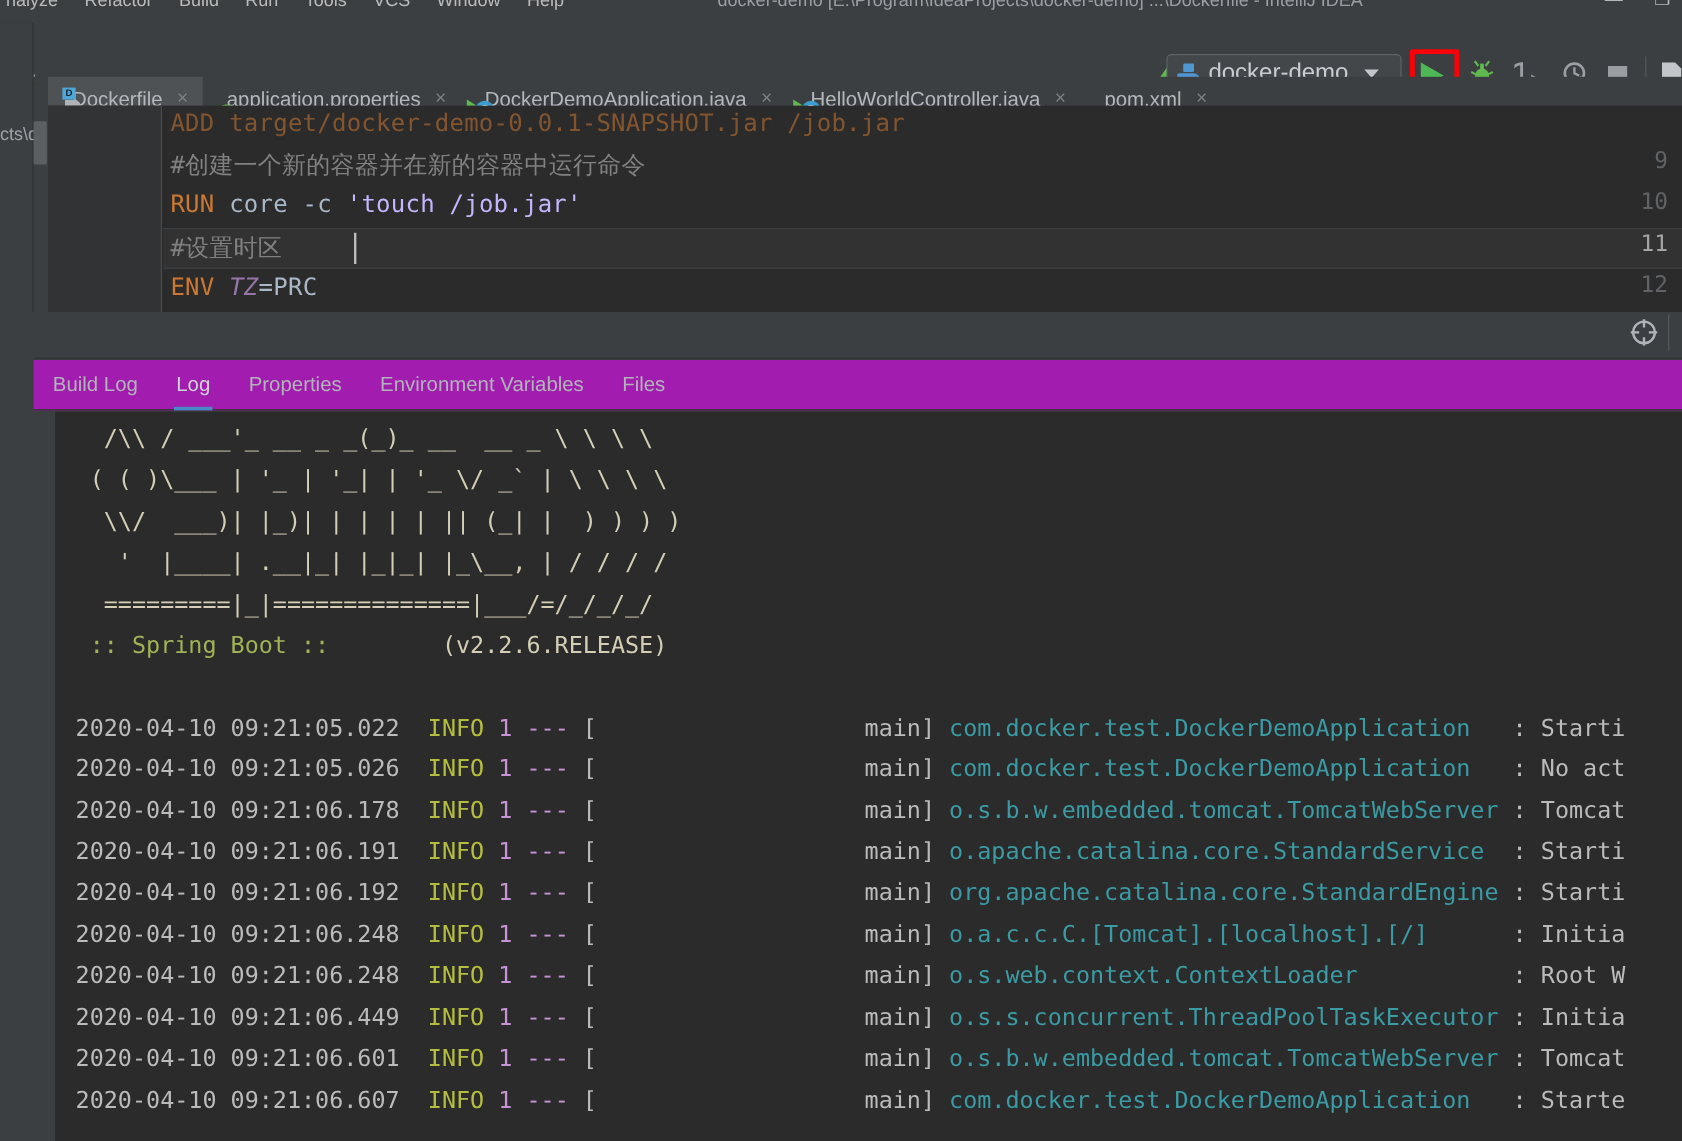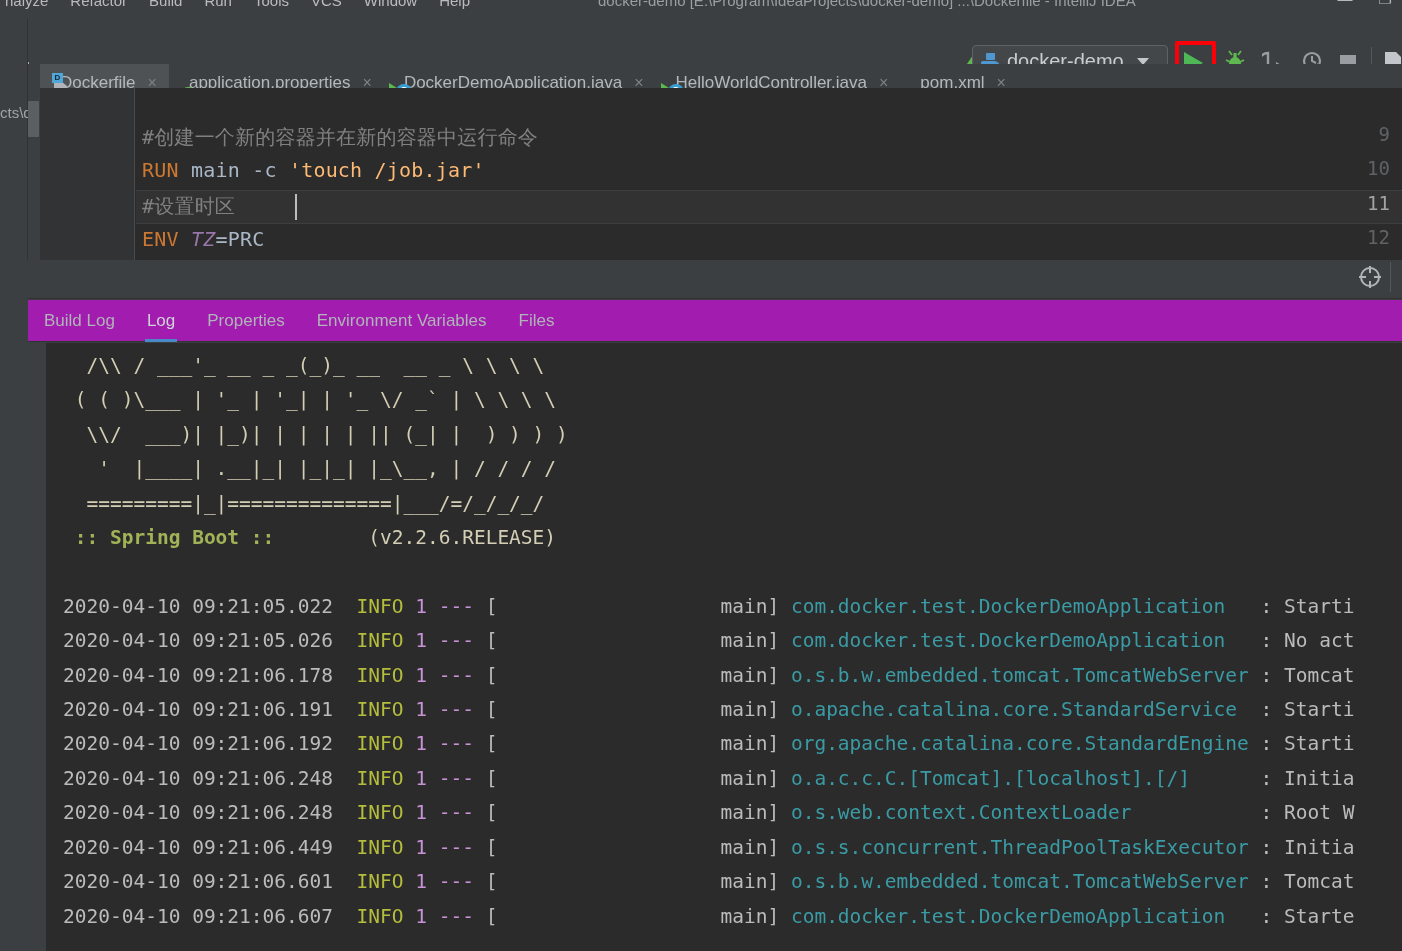--- a/index.html
+++ b/index.html
@@ -130,21 +130,21 @@
     font-family: "DejaVu Sans Mono", monospace; font-size: 19px;
   }
   .lineno.cur { color: #a4a3a3; }
   .codeline {
     position: absolute; left: 102px; white-space: pre;
     font-family: "DejaVu Sans Mono", monospace; font-size: 20px; letter-spacing: 0.2px;
   }
   .cl-cut { color: #cc7832; opacity: .55; }
   .c-kw { color: #cc7832; }
   .c-cmt { color: #808080; }
-  .c-str { color: #fdba74; }
+  .c-str { color: #c4b5fd; }
   .c-txt { color: #a9b7c6; }
   .c-var { color: #9876aa; font-style: italic; }
   .cur-line-bg {
     position: absolute; left: 96px; top: 102px; width: 1266px; height: 34px;
     background: #323232; border-top: 1px solid #3c3f41; border-bottom: 1px solid #3c3f41;
   }
   .caret {
     position: absolute; width: 2px; height: 26px; background: #bbbbbb; top: 106px; left: 255px;
   }
 
@@ -176,21 +176,21 @@
 
   .console {
     position: absolute; left: 46px; top: 343px; width: 1356px; height: 608px;
     background: #2b2b2b; overflow: hidden;
   }
   .console-inner {
     position: absolute; left: 17px; top: 6px; white-space: pre;
     font-family: "DejaVu Sans Mono", monospace; font-size: 19.5px; line-height: 34.4px;
   }
   .banner { color: #d3ceb4; }
-  .banner .sb { color: #a1b356; font-weight: bold; }
+  .banner .sb { color: #a1b356; }
   .banner .ver { color: #d3ceb4; }
   .logrow { display: block; }
   .lg-ts { color: #bbbbbb; }
   .lg-lv { color: #b5bd3c; }
   .lg-pid { color: #c792d6; }
   .lg-dash { color: #c792d6; }
   .lg-br { color: #bbbbbb; }
   .lg-cls { color: #3a9ba5; }
   .lg-msg { color: #bbbbbb; }
 
@@ -306,25 +306,26 @@
       <div class="etab">
         <span><span class="ficon maven"><span class="m">m</span></span></span>
         <span>pom.xml</span>
         <span class="x">×</span>
       </div>
     </div>
 
   <div class="editor">
     <div class="gutter"></div>
     <div class="cur-line-bg"></div>
+    <div class="codeline cl-cut" style="top:2px">ADD target/docker-demo-0.0.1-SNAPSHOT.jar /job.jar</div>
     <div id="code-lines">
         <div class="lineno" style="top: 35px;">9</div>
         <div class="codeline" style="top: 36px;"><span class="c-cmt">#创建一个新的容器并在新的容器中运行命令</span></div>
         <div class="lineno" style="top: 69.4px;">10</div>
-        <div class="codeline" style="top: 70.4px;"><span class="c-kw">RUN</span><span class="c-txt"> main -c </span><span class="c-str">'touch /job.jar'</span></div>
+        <div class="codeline" style="top: 70.4px;"><span class="c-kw">RUN</span><span class="c-txt"> core -c </span><span class="c-str">'touch /job.jar'</span></div>
         <div class="lineno cur" style="top: 103.8px;">11</div>
         <div class="codeline" style="top: 104.8px;"><span class="c-cmt">#设置时区</span></div>
         <div class="lineno" style="top: 138.2px;">12</div>
         <div class="codeline" style="top: 139.2px;"><span class="c-kw">ENV</span><span class="c-txt"> </span><span class="c-var">TZ</span><span class="c-txt">=PRC</span></div>
       </div>
     <div class="caret"></div>
   </div>
 
   <div class="left-strip"></div>
   <div class="ed-leftpanel"></div>

